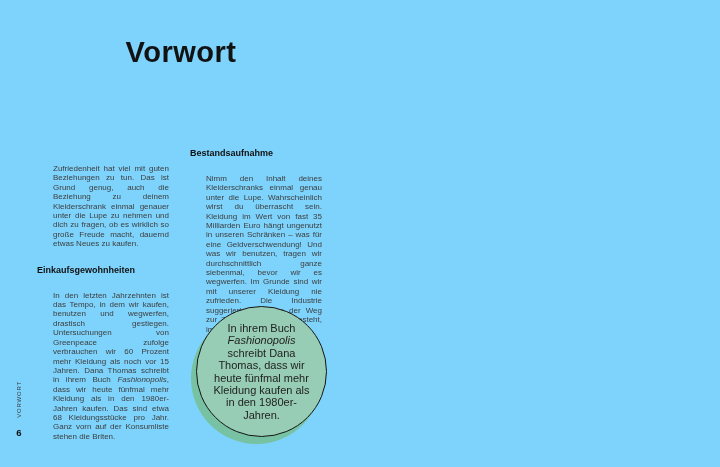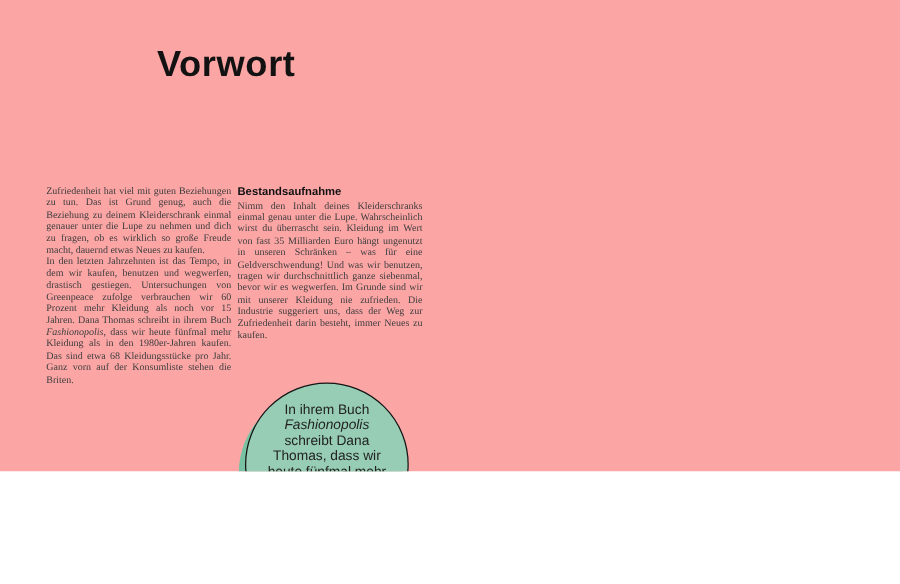--- a/index.html
+++ b/index.html
@@ -1,41 +1,41 @@
 <!DOCTYPE html>
 <html lang="de"><head>
 <meta charset="utf-8">
 <style>
   html,body { margin:0; padding:0; }
   body { font-family: "Liberation Sans", sans-serif; }
   .spread {
     position: relative;
-    width: 720px; height: 377px;
-    background: #fca5a5;
+    width: 720px; height: 467px;
+    background: #7dd3fc;
     overflow: hidden;
     color: #3d3d3d;
   }
   .page { position:absolute; top:0; bottom:0; width:360px; }
   .page-left { left:0; }
   .page-right { left:360px; }
 
   .title {
     position:absolute; top:36px; left:40px; width:282px;
     margin:0; text-align:center;
     font-size:29px; font-weight:bold; color:#121212;
     letter-spacing:0.5px;
   }
   .intro {
     position:absolute; top:86px; left:50px; width:262px;
     margin:0; text-align:center;
     font-size:10.6px; line-height:14.2px; color:#2e2e2e;
   }
 
   .col { position:absolute; font-size:8px; line-height:9.4px; text-align:justify; hyphens:auto; }
-  .col p { margin:0;font-family:Liberation Serif, serif; }
+  .col p { margin:16px; }
   .col p.indent { text-indent:9px; }
   .col h3 {
     margin:8px 0 1.5px 0;
     font-size:9px; line-height:10px; color:#111; font-weight:bold;
     text-align:left;
   }
   .col h3.first { margin-top:0; }
   .col-l1 { left:37px;  top:148px; width:148px; }
   .col-l2 { left:190px; top:148px; width:148px; }
 
@@ -68,20 +68,21 @@
 </head>
 <body>
 
 <div class="spread">
 
   <div class="page page-left">
     <h1 class="title">Vorwort</h1>
 
     <div class="col col-l1">
       <p>Zufriedenheit hat viel mit guten Beziehungen zu tun. Das ist Grund genug, auch die Beziehung zu deinem Kleiderschrank einmal genauer unter die Lupe zu nehmen und dich zu fragen, ob es wirklich so große Freude macht, dauernd etwas Neues zu kaufen.</p>
+      <h3>Einkaufsgewohnheiten</h3>
       <p><span>In den letzten Jahrzehnten ist das Tempo, in dem wir kaufen, benutzen und wegwerfen, drastisch gestiegen. Untersuchungen von Greenpeace zufolge verbrauchen wir 60 Prozent mehr Kleidung als noch vor 15 Jahren. Dana Thomas schreibt in ihrem Buch </span><i>Fashionopolis</i><span>, dass wir heute fünfmal mehr Kleidung als in den 1980er-Jahren kaufen. Das sind etwa 68 Kleidungsstücke pro Jahr. Ganz vorn auf der Konsumliste stehen die Briten.</span></p>
     </div>
 
     <div class="col col-l2">
       <h3 class="first">Bestandsaufnahme</h3>
       <p>Nimm den Inhalt deines Kleiderschranks einmal genau unter die Lupe. Wahrscheinlich wirst du überrascht sein. Kleidung im Wert von fast 35 Milliarden Euro hängt ungenutzt in unseren Schränken – was für eine Geldverschwendung! Und was wir benutzen, tragen wir durchschnittlich ganze siebenmal, bevor wir es wegwerfen. Im Grunde sind wir mit unserer Kleidung nie zufrieden. Die Industrie suggeriert uns, dass der Weg zur Zufriedenheit darin besteht, immer Neues zu kaufen.</p>
     </div>
 
     <div class="circle-wrap teal">
       <div class="circle-shadow" style="background-color: rgb(119, 194, 162);"></div>

